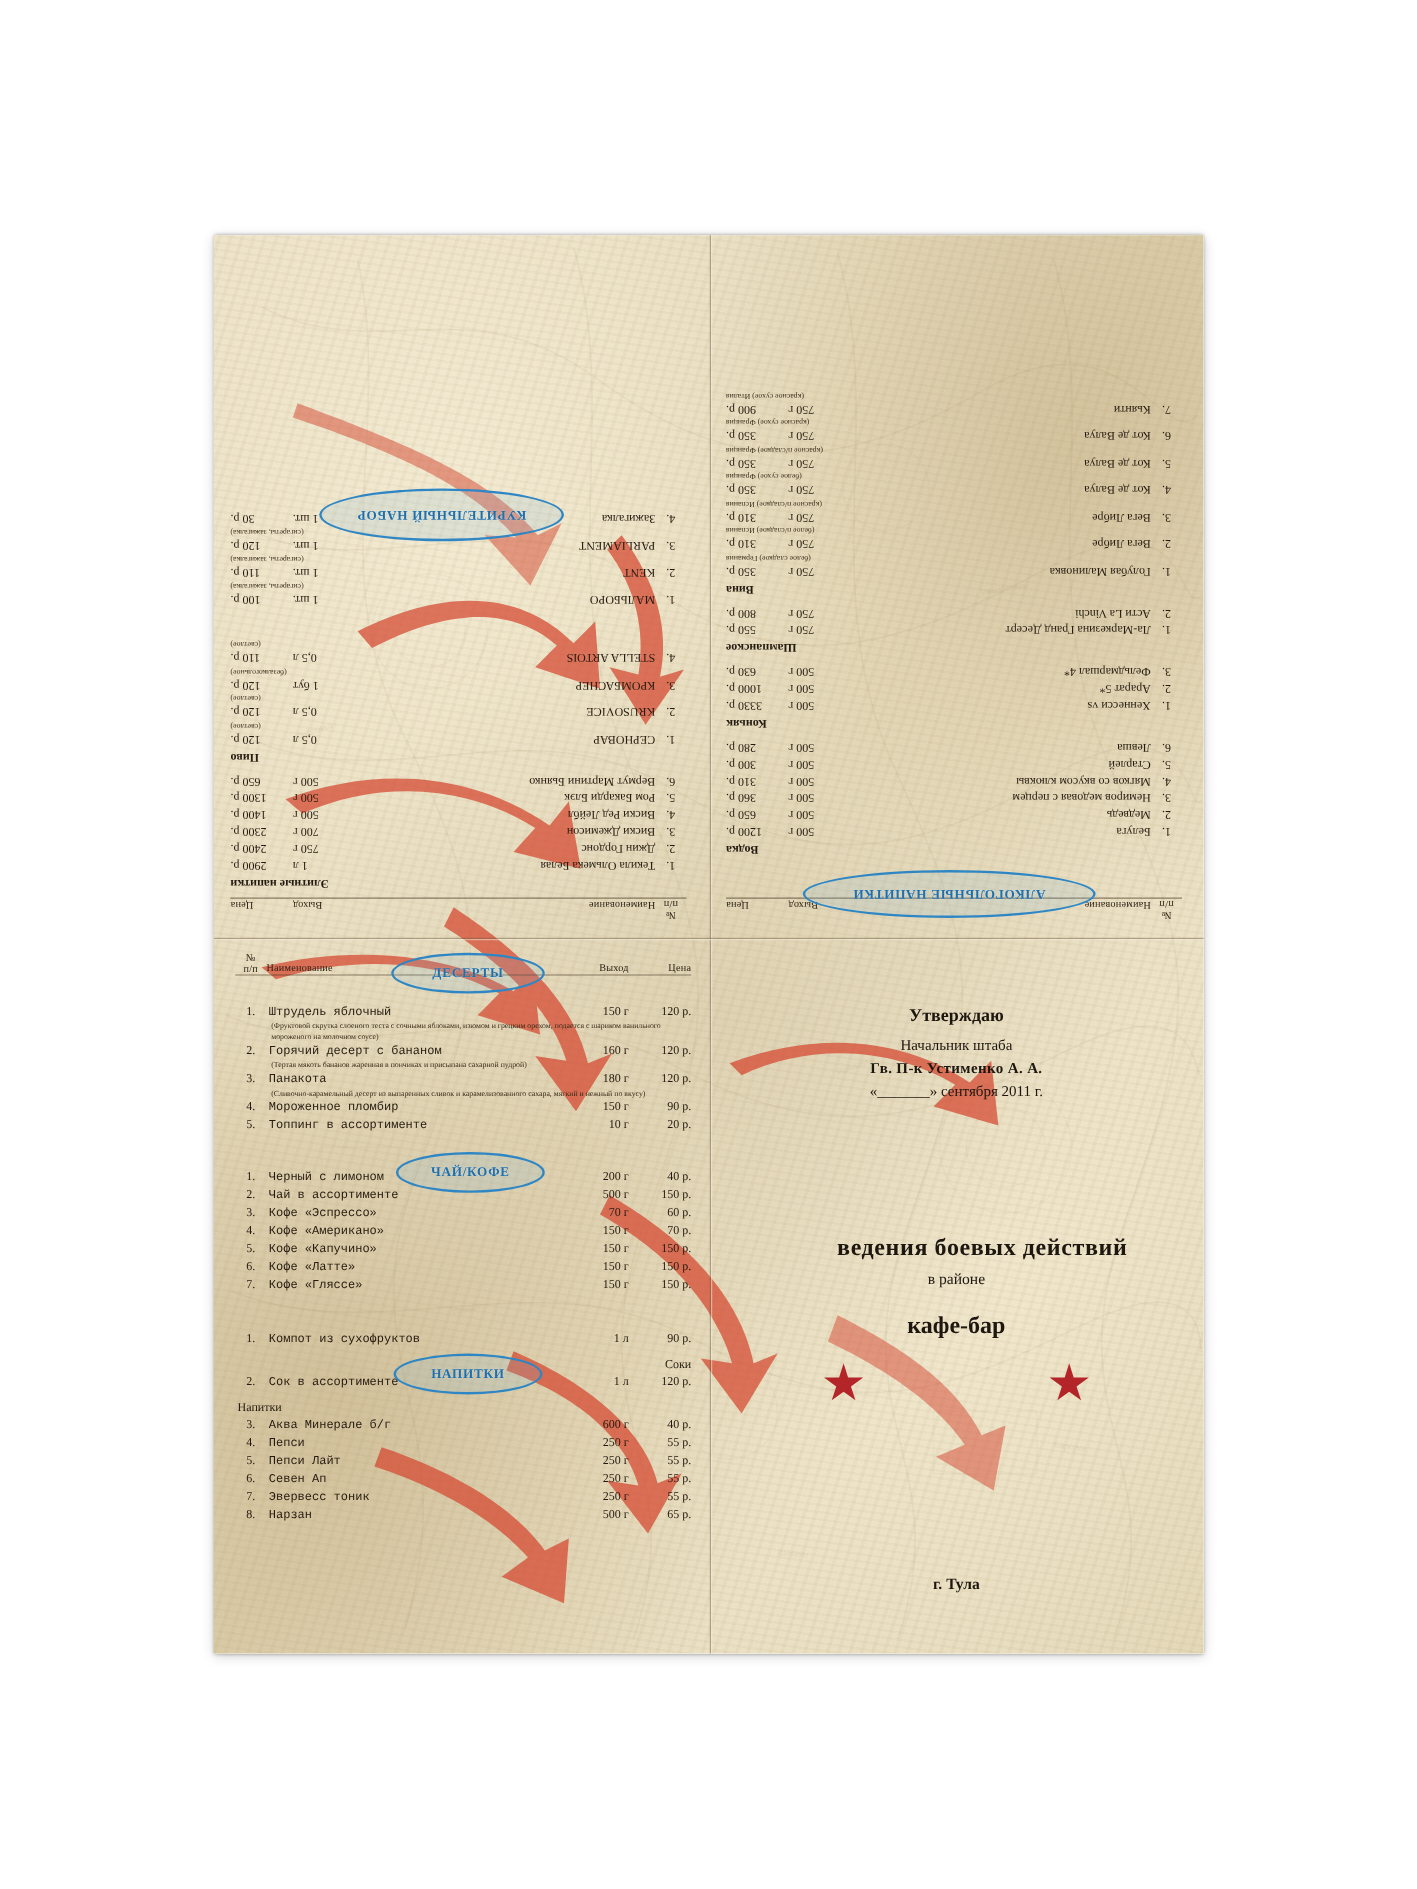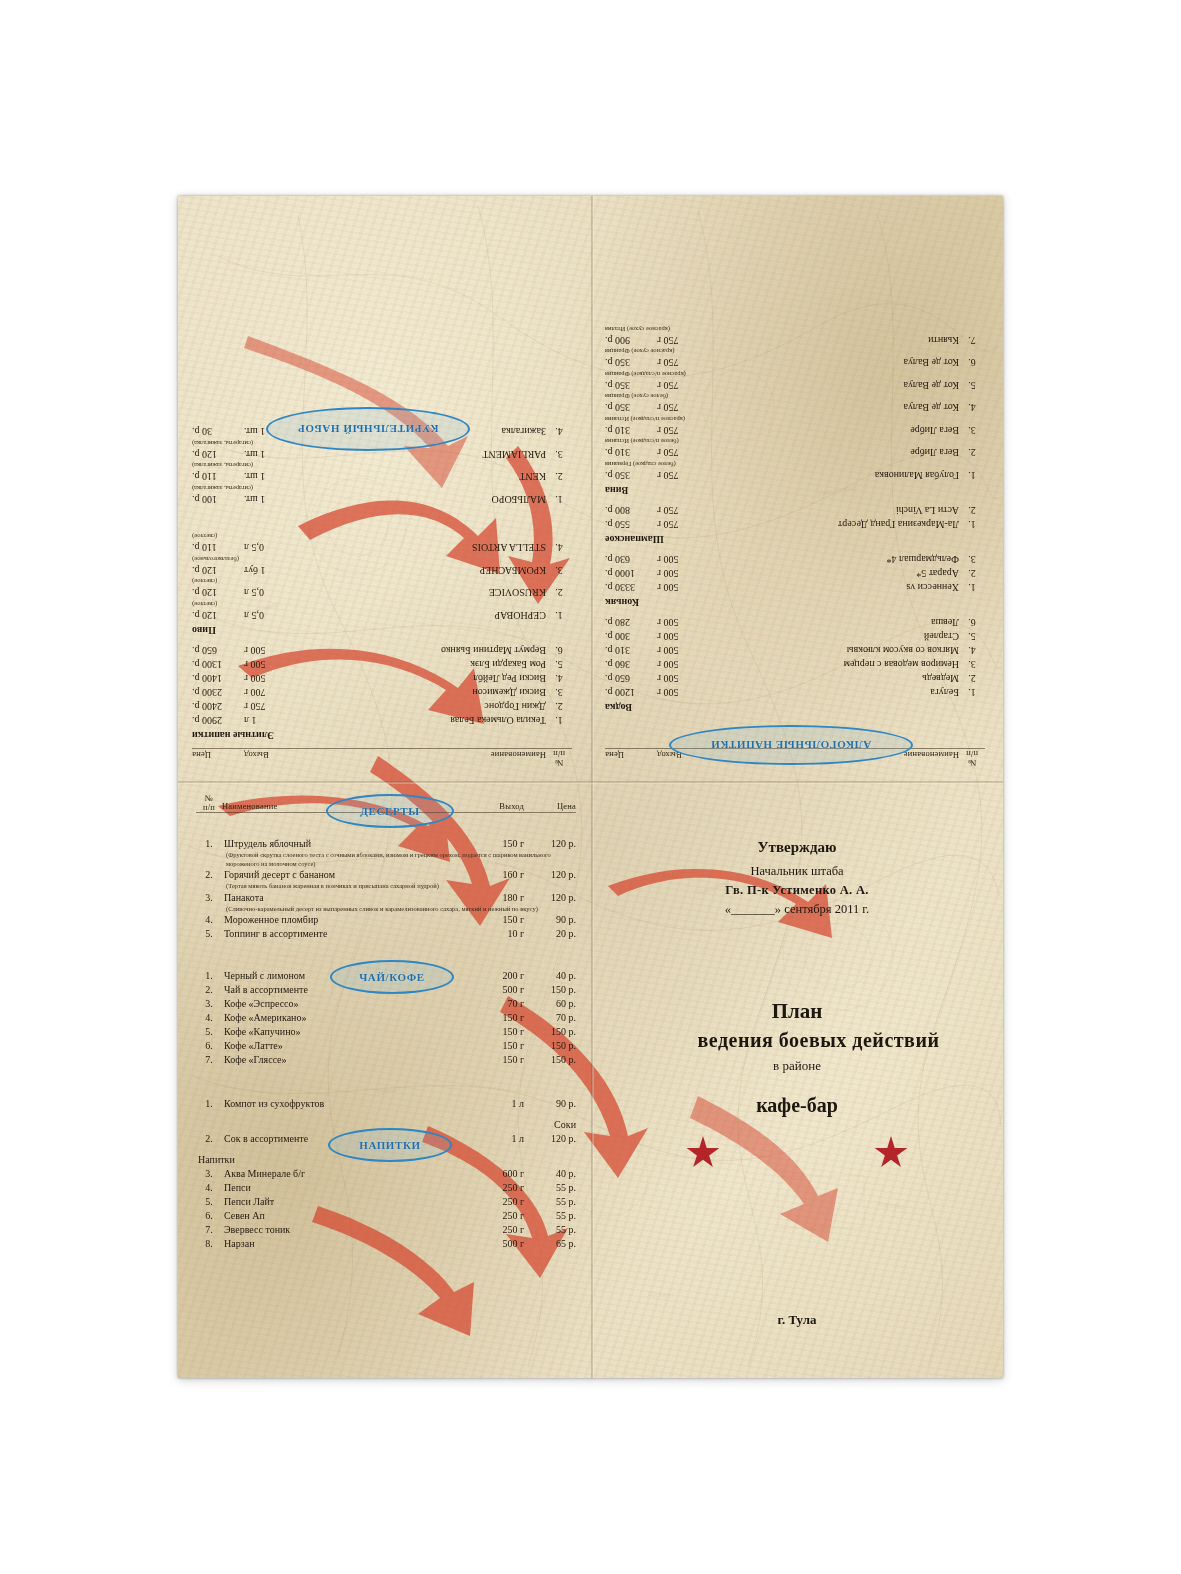--- a/index.html
+++ b/index.html
@@ -116,21 +116,21 @@
   .sub {
     font-size: 6.5px;
     line-height: 8.5px;
     color: #3a2c1a;
     padding-left: 26px;
     text-align: center;
   }
   .sub.r { text-align: right; padding-right: 0; }
 
   
-  #q-bl .row .c-name { padding-left: 2px; }
+  #q-bl .row .c-name { padding-left: 2px; font-family: Liberation Mono, monospace; }
   #q-bl .sub { text-align: left; padding-left: 30px; }
 
   
   .oval {
     position: absolute;
     border: 2.2px solid #2f86c4;
     border-radius: 50%;
     color: #1e6fae;
     font-family: "Liberation Serif", serif;
     font-weight: bold;
@@ -643,21 +643,20 @@
     <div class="oval" style="left:150px; top:344px; width:120px; height:30px;">НАПИТКИ</div>
   </div>
 
   <div class="quad" id="q-br">
     <div class="cover">
       <div class="cov-appr">Утверждаю</div>
       <div class="cov-l2">Начальник штаба</div>
       <div class="cov-l3">Гв.  П-к Устименко А. А.</div>
       <div class="cov-l4">«_______»  сентября  2011  г.</div>
 
-      <div class="cov-plan">План</div>
       <div class="cov-plan2">ведения  боевых  действий</div>
       <div class="cov-plan3">в районе</div>
 
       <div class="cov-cafe">кафе-бар</div>
       <div class="star left"></div>
       <div class="star right"></div>
 
       <div class="cov-city">г. Тула</div>
     </div>
   </div>

